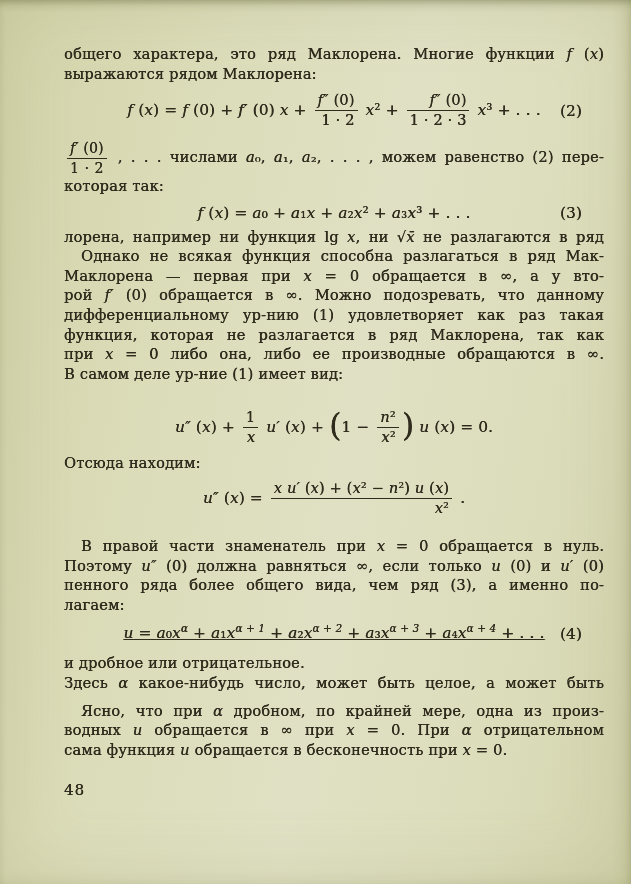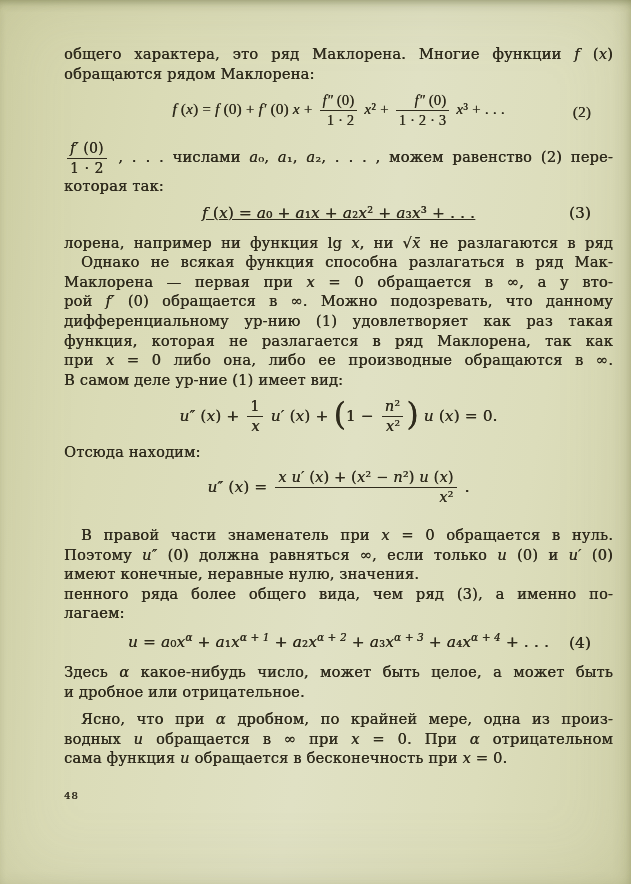--- a/index.html
+++ b/index.html
@@ -4,21 +4,21 @@
 <style>
   html,body{margin:0;padding:0;}
   body{
     width:631px;height:884px;overflow:hidden;
     background:#cfd0a8;
     font-family:"DejaVu Serif","Liberation Serif",serif;
   }
   .page{
     position:relative;
     width:631px;height:884px;box-sizing:border-box;
-    padding:44px 18px 0 64px;
+    padding:44px 27px 0 64px;
     background:linear-gradient(100deg,#d2d3a9 0%,#dadbb6 22%,#e0e1c4 55%,#dcddbb 78%,#d3d4ad 100%);
     box-shadow:inset 0 7px 10px -6px rgba(95,100,55,.55),
                inset -6px 0 18px -8px rgba(110,112,60,.45),
                inset 0 0 70px rgba(150,150,100,.22);
     color:#2f2b1d;
   }
   .txt{
     font-size:14.6px;line-height:19.6px;letter-spacing:.2px;
     text-align:justify;text-align-last:justify;
     text-shadow:.3px 0 0 currentColor;
@@ -33,38 +33,38 @@
     text-shadow:.3px 0 0 currentColor;
   }
   .eqnum{position:absolute;right:22px;top:50%;transform:translateY(-50%);font-style:normal;}
   .frac{
     display:inline-block;vertical-align:middle;text-align:right;
     font-size:.95em;line-height:1.18;margin:0 3px;
   }
   .frac .num{display:block;padding:0 3px 1px;border-bottom:1.3px solid currentColor;}
   .frac .den{display:block;padding:1px 3px 0;}
   .bigparen{font-size:2.1em;font-weight:400;vertical-align:middle;position:relative;top:-2px;letter-spacing:0;}
-  .eq2{margin:9px 0 11px;font-family:Liberation Serif, serif;}
-  .eq3{margin:7px 0 9px;text-decoration:underline;}
-  .eqb{margin:9px 0 7px;}
+  .eq2{margin:9px 0 11px;}
+  .eq3{margin:7px 0 3px;}
+  .eqb{margin:26px 0 7px;}
   .eqf{margin:7px 0 19px;}
-  .eq4{margin:9px 0 9px;}
+  .eq4{margin:9px 0 9px;text-decoration:underline;}
   .gap8{height:8px;}
   .pageno{
-    margin-top:22px;font-size:10px;letter-spacing:1px;
+    margin-top:22px;font-size:15px;letter-spacing:1px;
     text-shadow:.3px 0 0 currentColor;
   }
 </style>
 </head>
 <body>
 
 <div class="page">
 
   <div class="txt">общего характера, это ряд Маклорена. Многие функции <i>f</i> (<i>x</i>)</div>
-  <div class="txt last">обращаются рядом Маклорена:</div>
+  <div class="txt last">выражаются рядом Маклорена:</div>
 
   <div class="eq eq2">
     <span><i>f</i> (<i>x</i>) = <i>f</i> (0) + <i>f′</i> (0) <i>x</i> + </span><span class="frac"><span class="num"><i>f″</i> (0)</span><span class="den">1 · 2</span></span><span> <i>x</i>² + </span><span class="frac"><span class="num"><i>f″</i> (0)</span><span class="den">1 · 2 · 3</span></span><span> <i>x</i>³ + . . .</span>
     <span class="eqnum">(2)</span>
   </div>
 
   <div class="txt"><span class="frac"><span class="num"><i>f′</i> (0)</span><span class="den">1 · 2</span></span><span> , . . . числами <i>a</i>₀, <i>a</i>₁, <i>a</i>₂, . . . , можем равенство (2) пере-</span></div>
   <div class="txt last">которая так:</div>
 
   <div class="eq eq3">
@@ -86,32 +86,31 @@
   </div>
 
   <div class="txt last">Отсюда находим:</div>
 
   <div class="eq eqf">
     <span><i>u″</i> (<i>x</i>) = </span><span class="frac"><span class="num"><i>x</i> <i>u′</i> (<i>x</i>) + (<i>x</i>² − <i>n</i>²) <i>u</i> (<i>x</i>)</span><span class="den"><i>x</i>²</span></span><span> .</span>
   </div>
 
   <div class="txt indent">В правой части знаменатель при <i>x</i> = 0 обращается в нуль.</div>
   <div class="txt">Поэтому <i>u″</i> (0) должна равняться ∞, если только <i>u</i> (0) и <i>u′</i> (0)</div>
-  <div class="txt last">имеют конечные, неравные нулю, значения.</div>
 
   <div class="txt">пенного ряда более общего вида, чем ряд (3), а именно по-</div>
   <div class="txt last">лагаем:</div>
 
   <div class="eq eq4">
     <span><i>u</i> = <i>a</i>₀<i>x</i><sup>α</sup> + <i>a</i>₁<i>x</i><sup>α + 1</sup> + <i>a</i>₂<i>x</i><sup>α + 2</sup> + <i>a</i>₃<i>x</i><sup>α + 3</sup> + <i>a</i>₄<i>x</i><sup>α + 4</sup> + . . .</span>
     <span class="eqnum">(4)</span>
   </div>
 
+  <div class="txt last">и дробное или отрицательное.</div>
   <div class="txt">Здесь <i>α</i> какое-нибудь число, может быть целое, а может быть</div>
-  <div class="txt last">и дробное или отрицательное.</div>
 
   <div class="gap8"></div>
 
   <div class="txt indent">Ясно, что при <i>α</i> дробном, по крайней мере, одна из произ-</div>
   <div class="txt">водных <i>u</i> обращается в ∞ при <i>x</i> = 0. При <i>α</i> отрицательном</div>
   <div class="txt last">сама функция <i>u</i> обращается в бесконечность при <i>x</i> = 0.</div>
 
   <div class="pageno">48</div>
 
 </div>

